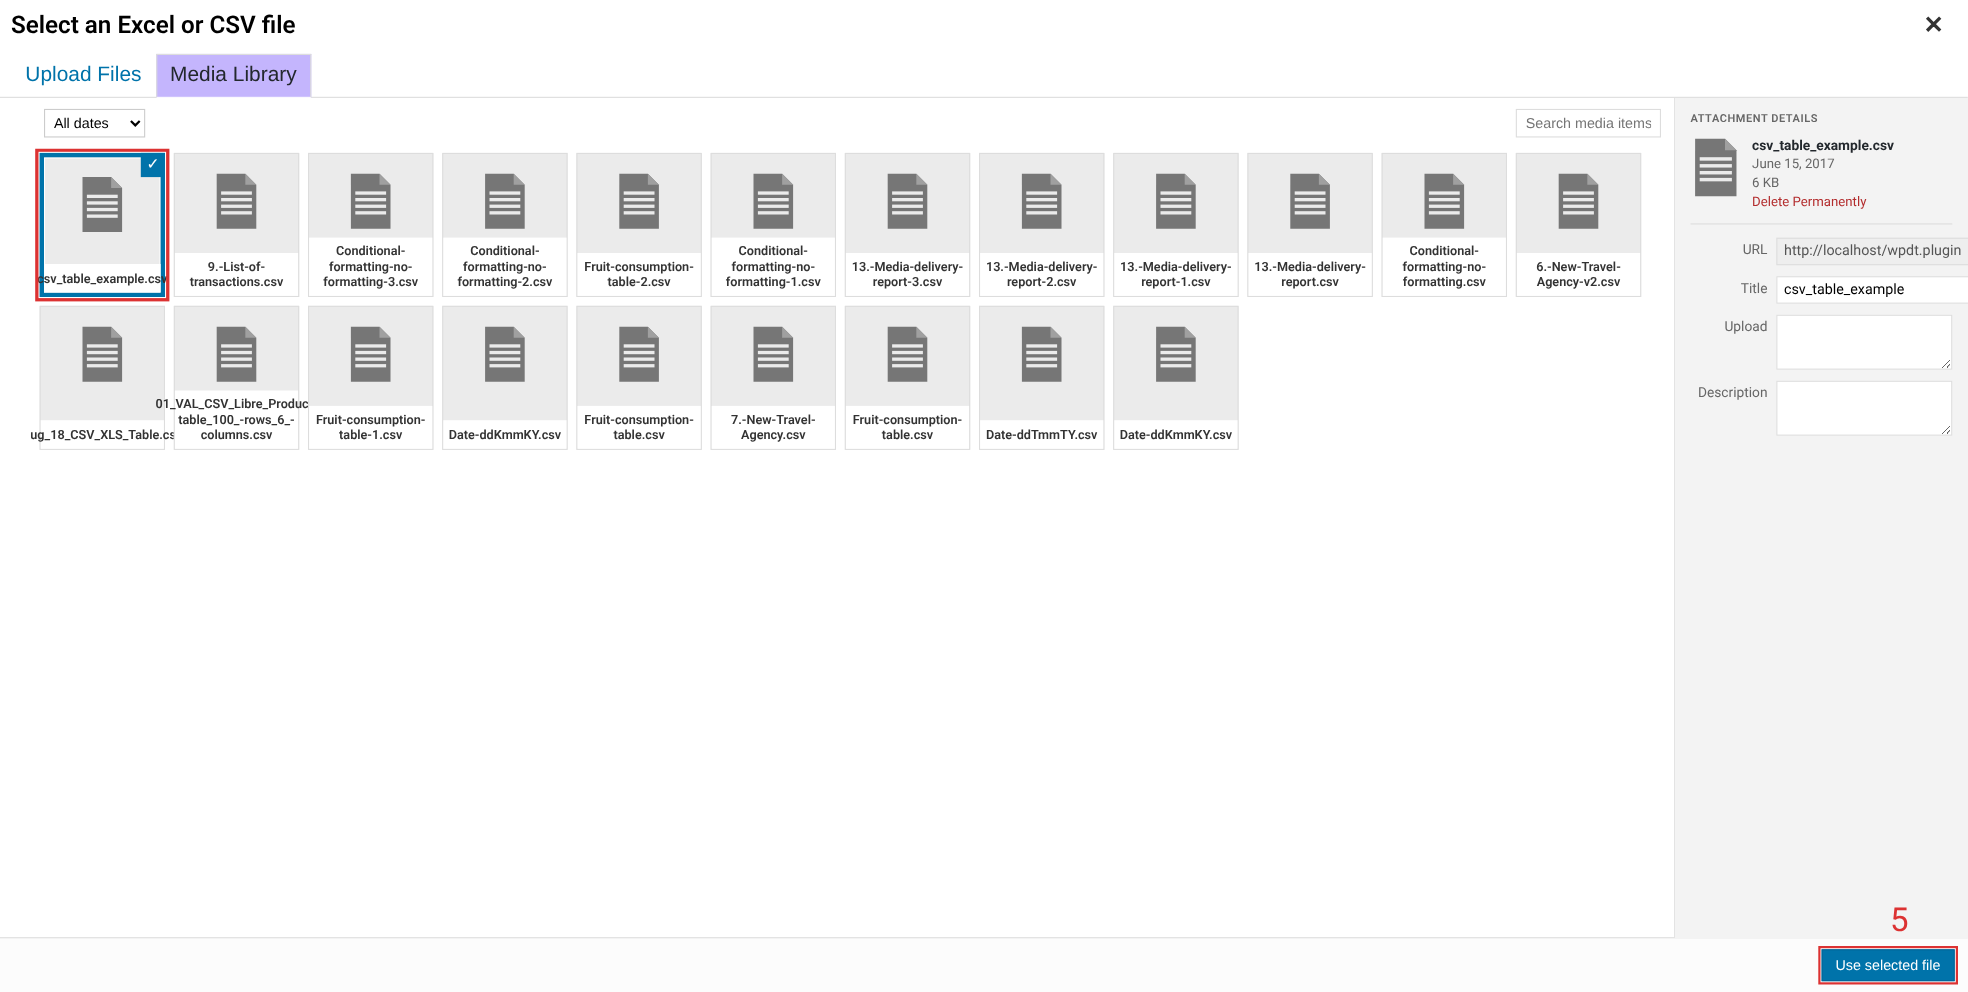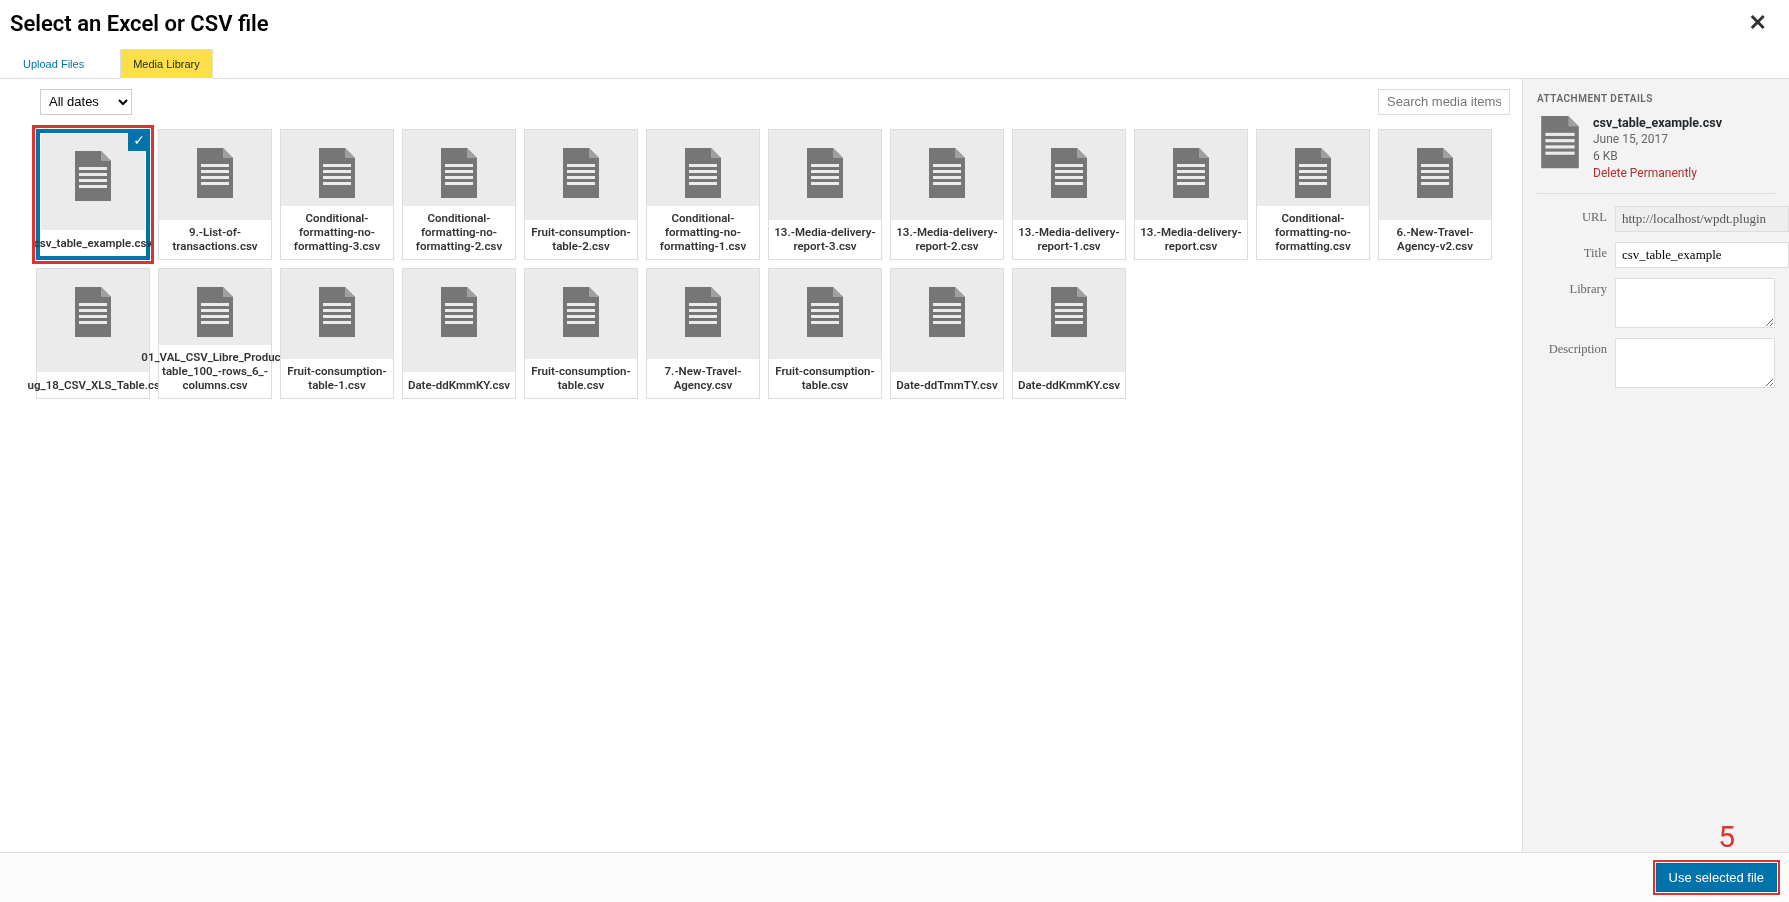--- a/index.html
+++ b/index.html
@@ -2,43 +2,43 @@
 <html><head>
 <meta charset="utf-8">
 <style>
 * { margin: 0; padding: 0; box-sizing: border-box; }
 body { font-family: -apple-system, BlinkMacSystemFont, "Segoe UI", Roboto, "Helvetica Neue", Arial, sans-serif; font-size: 13px; color: #32373c; background: #fff; }
 .modal { display: flex; flex-direction: column; height: 902px; width: 1789px; }
 .header { padding: 10px 16px 0 10px; display: flex; justify-content: space-between; align-items: flex-start; }
 .header h1 { font-size: 22px; font-weight: 600; color: #000000; line-height: 1.3; }
 .close-btn { font-size: 22px; font-weight: bold; color: #333; cursor: pointer; background: none; border: none; padding: 0 6px; }
 .tabs { display: flex; border-bottom: 1px solid #ddd; padding-left: 10px; margin-top: 10px; }
-.tab { padding: 8px 12px; font-size: 11px; cursor: pointer; border: 1px solid transparent; border-bottom: none; margin-bottom: -1px; background: none; }
-.tab.active { border-color: #ddd; background: #fde047; border-bottom: 1px solid #fff; color: #23282d; margin-left: 23px; }
+.tab { padding: 8px 12px; font-size: 19px; cursor: pointer; border: 1px solid transparent; border-bottom: none; margin-bottom: -1px; background: none; }
+.tab.active { border-color: #ddd; background: #c4b5fd; border-bottom: 1px solid #fff; color: #23282d; }
 .tab.link { color: #0073aa; }
 .content { flex: 1; display: flex; overflow: hidden; padding-left: 28px; }
 .main { flex: 1; display: flex; flex-direction: column; overflow: hidden; }
 .toolbar { display: flex; justify-content: space-between; padding: 10px 12px; }
 .date-select { font-size: 13px; padding: 2px 4px; border: 1px solid #ccc; background: #fff; min-width: 92px; height: 26px; }
 .search { width: 132px; padding: 4px 8px; border: 1px solid #ddd; font-size: 13px; height: 26px; }
 .grid { flex: 1; overflow: auto; padding: 4px 8px; display: flex; flex-wrap: wrap; align-content: flex-start; gap: 8px; }
 .item { width: 114px; border: 1px solid #ddd; background: #ebebeb; cursor: pointer; position: relative; display: flex; flex-direction: column; justify-content: space-between; }
 .item.selected { border: 4px solid #0073aa; box-shadow: 0 0 0 1px #fff inset; outline: 3px solid #dc3232; outline-offset: 1px; }
 .item .icon-wrap { display: flex; justify-content: center; align-items: center; padding: 16px 0 6px 0; }
 .item .doc-svg { width: 44px; height: 54px; }
 .item .fname { background: #fff; padding: 5px 2px; font-size: 11.5px; font-weight: 600; text-align: center; color: #333; word-wrap: break-word; line-height: 1.25; min-height: 26px; display: flex; align-items: center; justify-content: center; }
 .check { position: absolute; top: -4px; right: -4px; width: 22px; height: 22px; background: #0073aa; color: #fff; display: flex; align-items: center; justify-content: center; font-size: 14px; }
 .sidebar { width: 267px; background: #f3f3f3; border-left: 1px solid #ddd; padding: 14px 14px; overflow: auto; }
 .sidebar h2 { font-size: 10px; font-weight: 600; letter-spacing: 0.5px; color: #666; text-transform: uppercase; margin-bottom: 10px; }
 .attach-head { display: flex; gap: 10px; border-bottom: 1px solid #ddd; padding-bottom: 12px; margin-bottom: 12px; }
 .attach-thumb { width: 46px; height: 56px; flex-shrink: 0; }
 .attach-meta { font-size: 12px; color: #666; line-height: 1.4; }
 .attach-meta .filename { font-weight: 700; color: #23282d; font-size: 12.5px; }
 .del-link { color: #b32d2e; cursor: pointer; }
-.field-row { display: flex; align-items: flex-start; margin-bottom: 10px; font-family: Liberation Serif, serif; }
+.field-row { display: flex; align-items: flex-start; margin-bottom: 10px; }
 .field-row label { width: 78px; text-align: right; color: #666; font-size: 12.5px; padding-right: 8px; padding-top: 4px; flex-shrink: 0; }
 .field-row input, .field-row textarea { flex: 1; border: 1px solid #ddd; padding: 4px 6px; font-size: 13px; background: #fff; font-family: inherit; }
 .field-row input[readonly] { background: #eee; color: #555; }
 .field-row textarea { height: 50px; resize: vertical; }
 .footer { border-top: 1px solid #ddd; padding: 10px 12px; display: flex; justify-content: flex-end; align-items: center; background: #fcfcfc; position: relative; }
 .primary-btn { background: #0073aa; color: #fff; border: 1px solid #006799; padding: 6px 12px; font-size: 13px; cursor: pointer; outline: 2px solid #dc3232; outline-offset: 1px; }
 .annotation-5 { position: absolute; right: 54px; top: -34px; color: #dc3232; font-size: 30px; font-weight: 400; }
 </style>
 </head>
 <body>
@@ -385,21 +385,21 @@
 
       <div class="field-row">
         <label>URL</label>
         <input type="text" readonly="" value="http://localhost/wpdt.plugin" style="">
       </div>
       <div class="field-row">
         <label>Title</label>
         <input type="text" value="csv_table_example" style="">
       </div>
       <div class="field-row">
-        <label>Library</label>
+        <label>Upload</label>
         <textarea style=""></textarea>
       </div>
       <div class="field-row">
         <label>Description</label>
         <textarea style=""></textarea>
       </div>
     </div>
   </div>
 
   <div class="footer">

